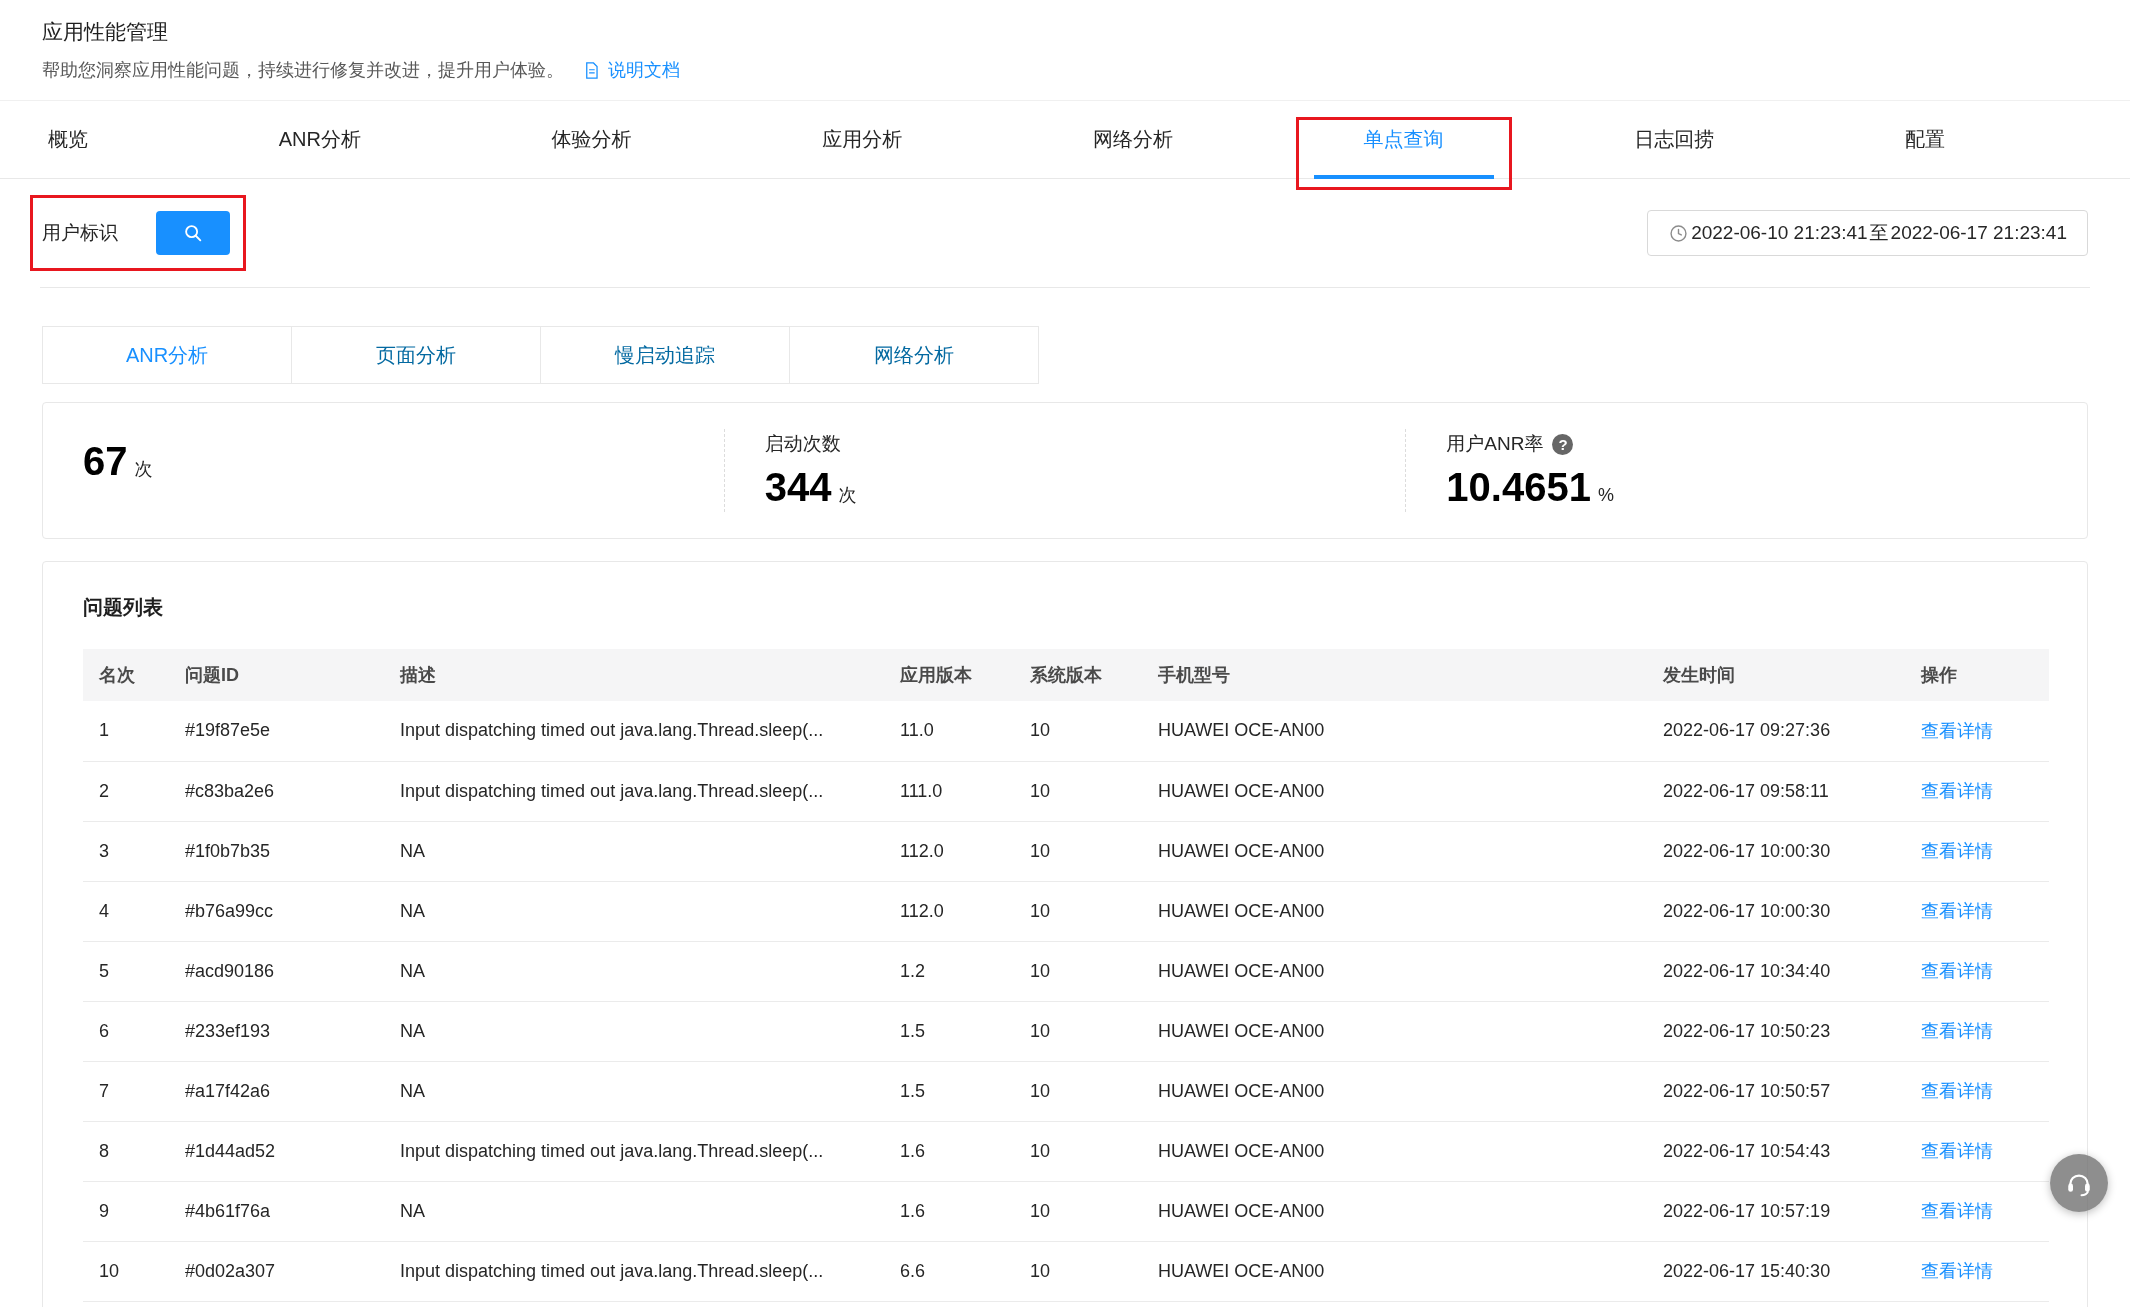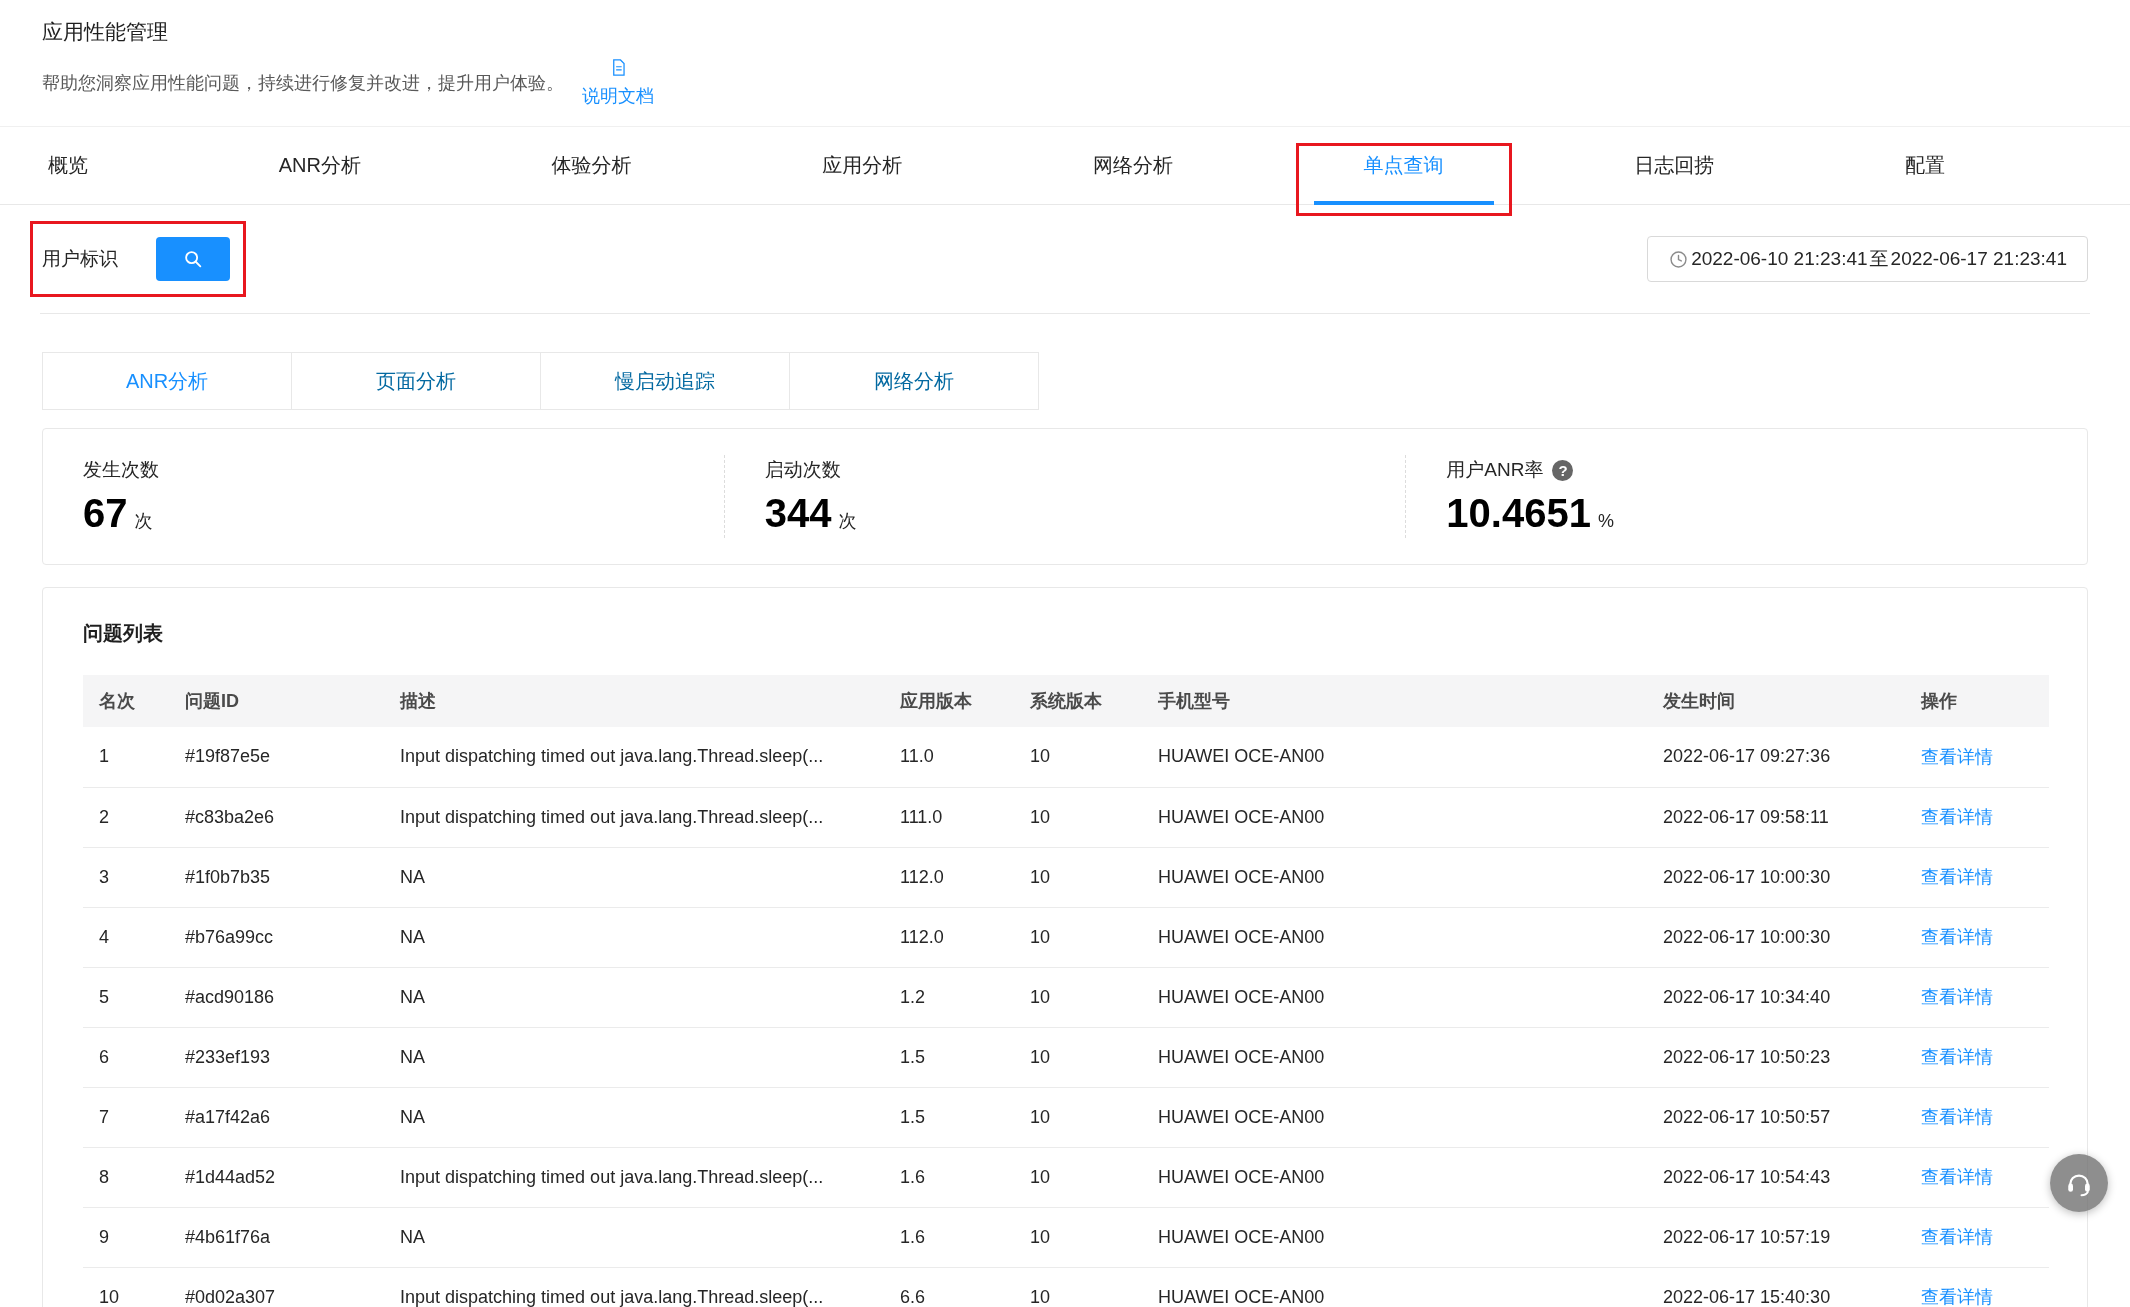--- a/index.html
+++ b/index.html
@@ -10,21 +10,21 @@
   html,body{margin:0;padding:0;}
   body{
     width:2130px;height:1307px;overflow:hidden;position:relative;
     background:#fff;color:#262626;
     font-family:"Liberation Sans","DejaVu Sans",sans-serif;
   }
   
   .header{padding:18px 42px 0;border-bottom:1px solid #f0f0f0;}
   .header h1{margin:0;font-size:21px;font-weight:400;color:#1f1f1f;}
   .subtitle-row{display:flex;align-items:center;margin-top:12px;padding-bottom:18px;font-size:18px;color:#595959;}
-  .doc-link{display:inline-flex;align-items:center;gap:7px;margin-left:18px;color:var(--accent-blue);text-decoration:none;cursor:pointer;font-size:18px;flex-direction:column;}
+  .doc-link{display:inline-flex;align-items:center;gap:7px;margin-left:18px;color:var(--accent-blue);text-decoration:none;cursor:pointer;font-size:18px;}
   .doc-link svg{display:block;}
   
   .main-tabs{display:flex;justify-content:space-between;align-items:stretch;height:78px;padding:0 185px 0 48px;border-bottom:1px solid #e8e8e8;}
   .main-tab{position:relative;display:flex;align-items:center;font-size:20px;color:#262626;cursor:pointer;}
   .main-tab.active{color:var(--accent-blue);font-weight:500;}
   .main-tab.active::after{content:"";position:absolute;bottom:-1px;left:50%;transform:translateX(-50%);width:calc(100% + 100px);height:4px;background:var(--accent-blue);}
   .tab-annotation{position:absolute;top:16px;bottom:-12px;left:-68px;right:-68px;border:3px solid var(--annotation-red);pointer-events:none;z-index:5;}
   
   .filter-row{display:flex;align-items:center;height:108px;padding:0 42px;}
   .search-group{position:relative;display:flex;align-items:center;justify-content:flex-end;}
@@ -154,24 +154,20 @@
         </div>
         <div class="sub-tab">
           <span>网络分析</span>
         </div>
       </div>
 
     
     <div class="stats-card">
 
     <div class="stat">
-          <div class="stat-label">
-            <span>发生次数</span>
-
-          </div>
           <div class="stat-value">
             <span>67</span><span class="stat-unit">次</span>
           </div>
         </div>
         <div class="stat">
           <div class="stat-label">
             <span>启动次数</span>
 
           </div>
           <div class="stat-value">

